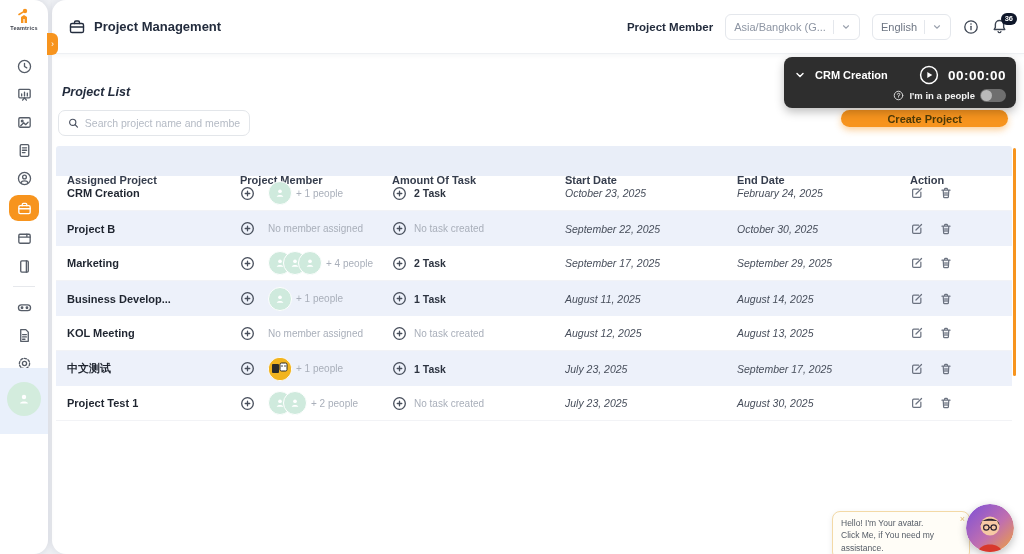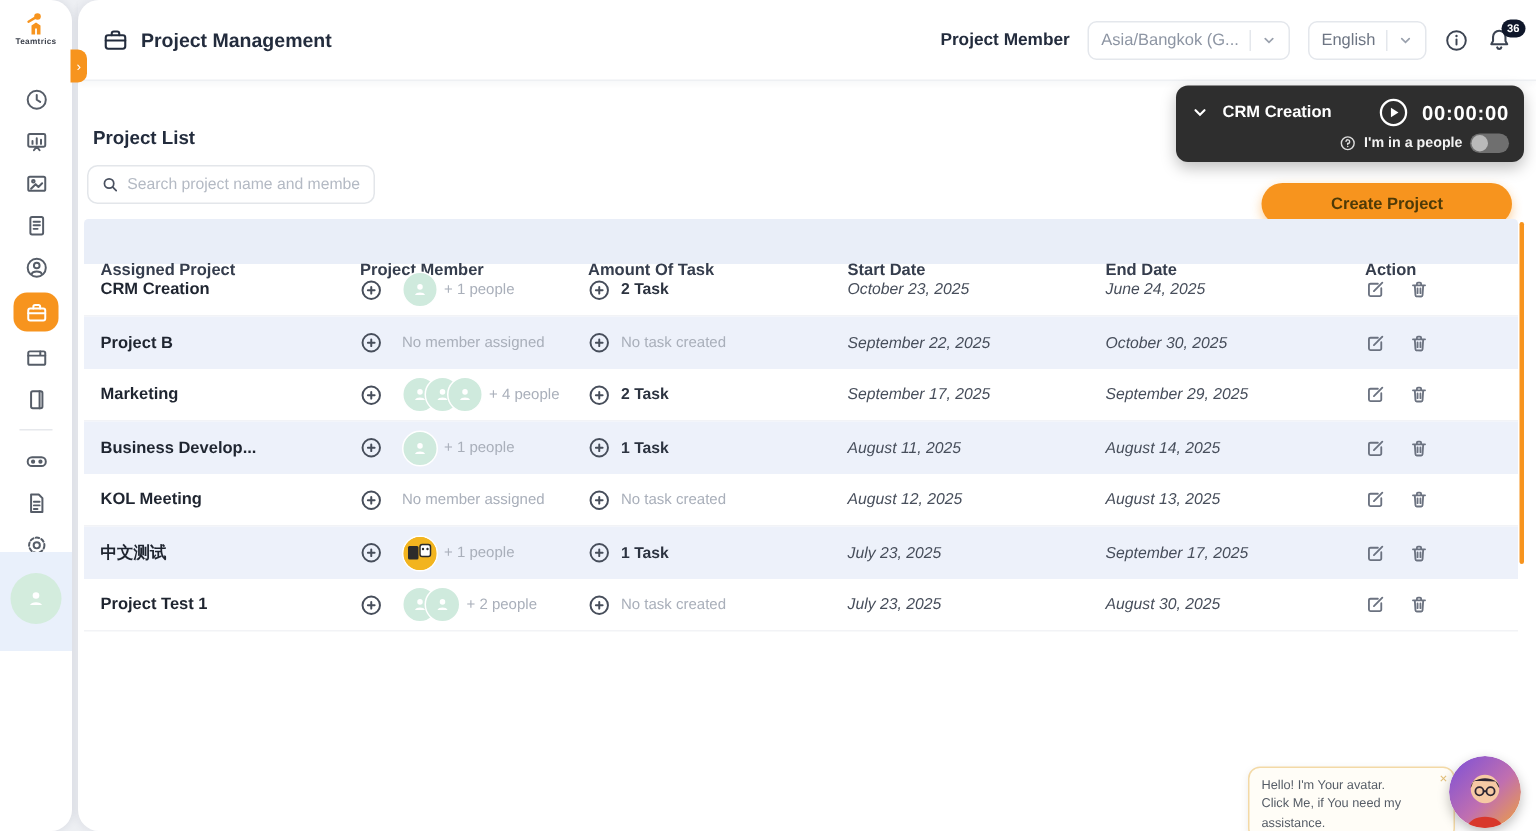--- a/index.html
+++ b/index.html
@@ -46,29 +46,29 @@
     padding:8px 10px 6px; color:#fff; box-shadow:0 4px 10px rgba(0,0,0,.25); z-index:8; }
   .timer-row1 { display:flex; align-items:center; gap:9px; }
   .timer-project { font-size:11px; font-weight:bold; }
   .timer-time { font-size:13.5px; font-weight:bold; letter-spacing:.5px; }
   .timer-row2 { display:flex; align-items:center; justify-content:flex-end; gap:5px; margin-top:4px; }
   .meeting-label { font-size:9.5px; font-weight:bold; color:#f2f2f2; }
   .toggle { width:26px; height:13px; background:#6f6f6f; border-radius:7px; position:relative; cursor:pointer; }
   .toggle .knob { position:absolute; left:1px; top:1px; width:11px; height:11px; border-radius:50%; background:#b9b9b9; }
 
   
-  .section-title { position:absolute; left:10px; top:85px; font-size:12.5px; font-weight:bold; color:#232c3d; }
+  .section-title { position:absolute; left:10px; top:85px; font-size:12.5px; font-weight:bold; color:#232c3d;font-style:italic; }
   .search-box { position:absolute; left:6px; top:110px; width:192px; height:26px; border:1px solid #e3e6ea;
     border-radius:7px; display:flex; align-items:center; gap:6px; padding:0 9px; background:#fff; color:#4a5160; }
   .search-box input { border:none; outline:none; font-size:10.5px; width:100%;
     font-family:"Liberation Sans", sans-serif; color:#4a5160; }
   .search-box input::placeholder { color:#b4bac4; }
-  .create-btn { position:absolute; right:16px; top:110px; height:28px; padding:0 46px; background:#F7941E;
+  .create-btn { position:absolute; right:16px; top:110px; height:17px; padding:0 46px; background:#F7941E;
     border:none; border-radius:15px; font-size:11px; font-weight:bold; color:#4e3a07; cursor:pointer;
-    box-shadow:0 3px 7px rgba(247,148,30,.45); font-family:"Liberation Sans", sans-serif;margin-top:12px; }
+    box-shadow:0 3px 7px rgba(247,148,30,.45); font-family:"Liberation Sans", sans-serif; }
 
   
   .table { position:absolute; left:4px; right:12px; top:146px; }
   .trow { display:grid; grid-template-columns:173px 152px 173px 172px 173px 1fr; align-items:center; }
   .thead { background:#e9eef8; height:30px; border-radius:3px 3px 0 0; }
   .th { font-size:11px; font-weight:bold; color:#353d4d; padding-left:11px;margin-top:28px; }
   .row { height:35px; border-bottom:1px solid #f2f3f6; background:#fff; }
   .row.alt { background:#edf1fa; border-bottom:none; }
   .td { padding-left:11px; display:flex; align-items:center; gap:7px; }
   .proj-name { font-size:11px; font-weight:bold; color:#1f2530; }
@@ -304,21 +304,21 @@
                 <circle cx="8" cy="8" r="6.2"></circle>
                 <path d="M8 5.6v4.8M5.6 8h4.8"></path>
               </svg>
             </span>
       <span class="task-count">2 Task</span>
     </div>
     <div class="td">
             <span class="date">October 23, 2025</span>
           </div>
     <div class="td">
-            <span class="date">June 24, 2025</span>
+            <span class="date">February 24, 2025</span>
           </div>
     <div class="td actions">
       <span class="action-ic">
               <svg viewBox="0 0 16 16" width="14" height="14" fill="none" stroke="currentColor" stroke-width="1.4" stroke-linecap="round" stroke-linejoin="round">
                 <path d="M9.8 3.6H4.2A1.2 1.2 0 0 0 3 4.8v7A1.2 1.2 0 0 0 4.2 13h7a1.2 1.2 0 0 0 1.2-1.2V7"></path>
                 <path d="M6.8 9.2L13.2 2.8"></path>
               </svg>
             </span>
       <span class="action-ic">
               <svg viewBox="0 0 16 16" width="14" height="14" fill="none" stroke="currentColor" stroke-width="1.4" stroke-linecap="round" stroke-linejoin="round">

